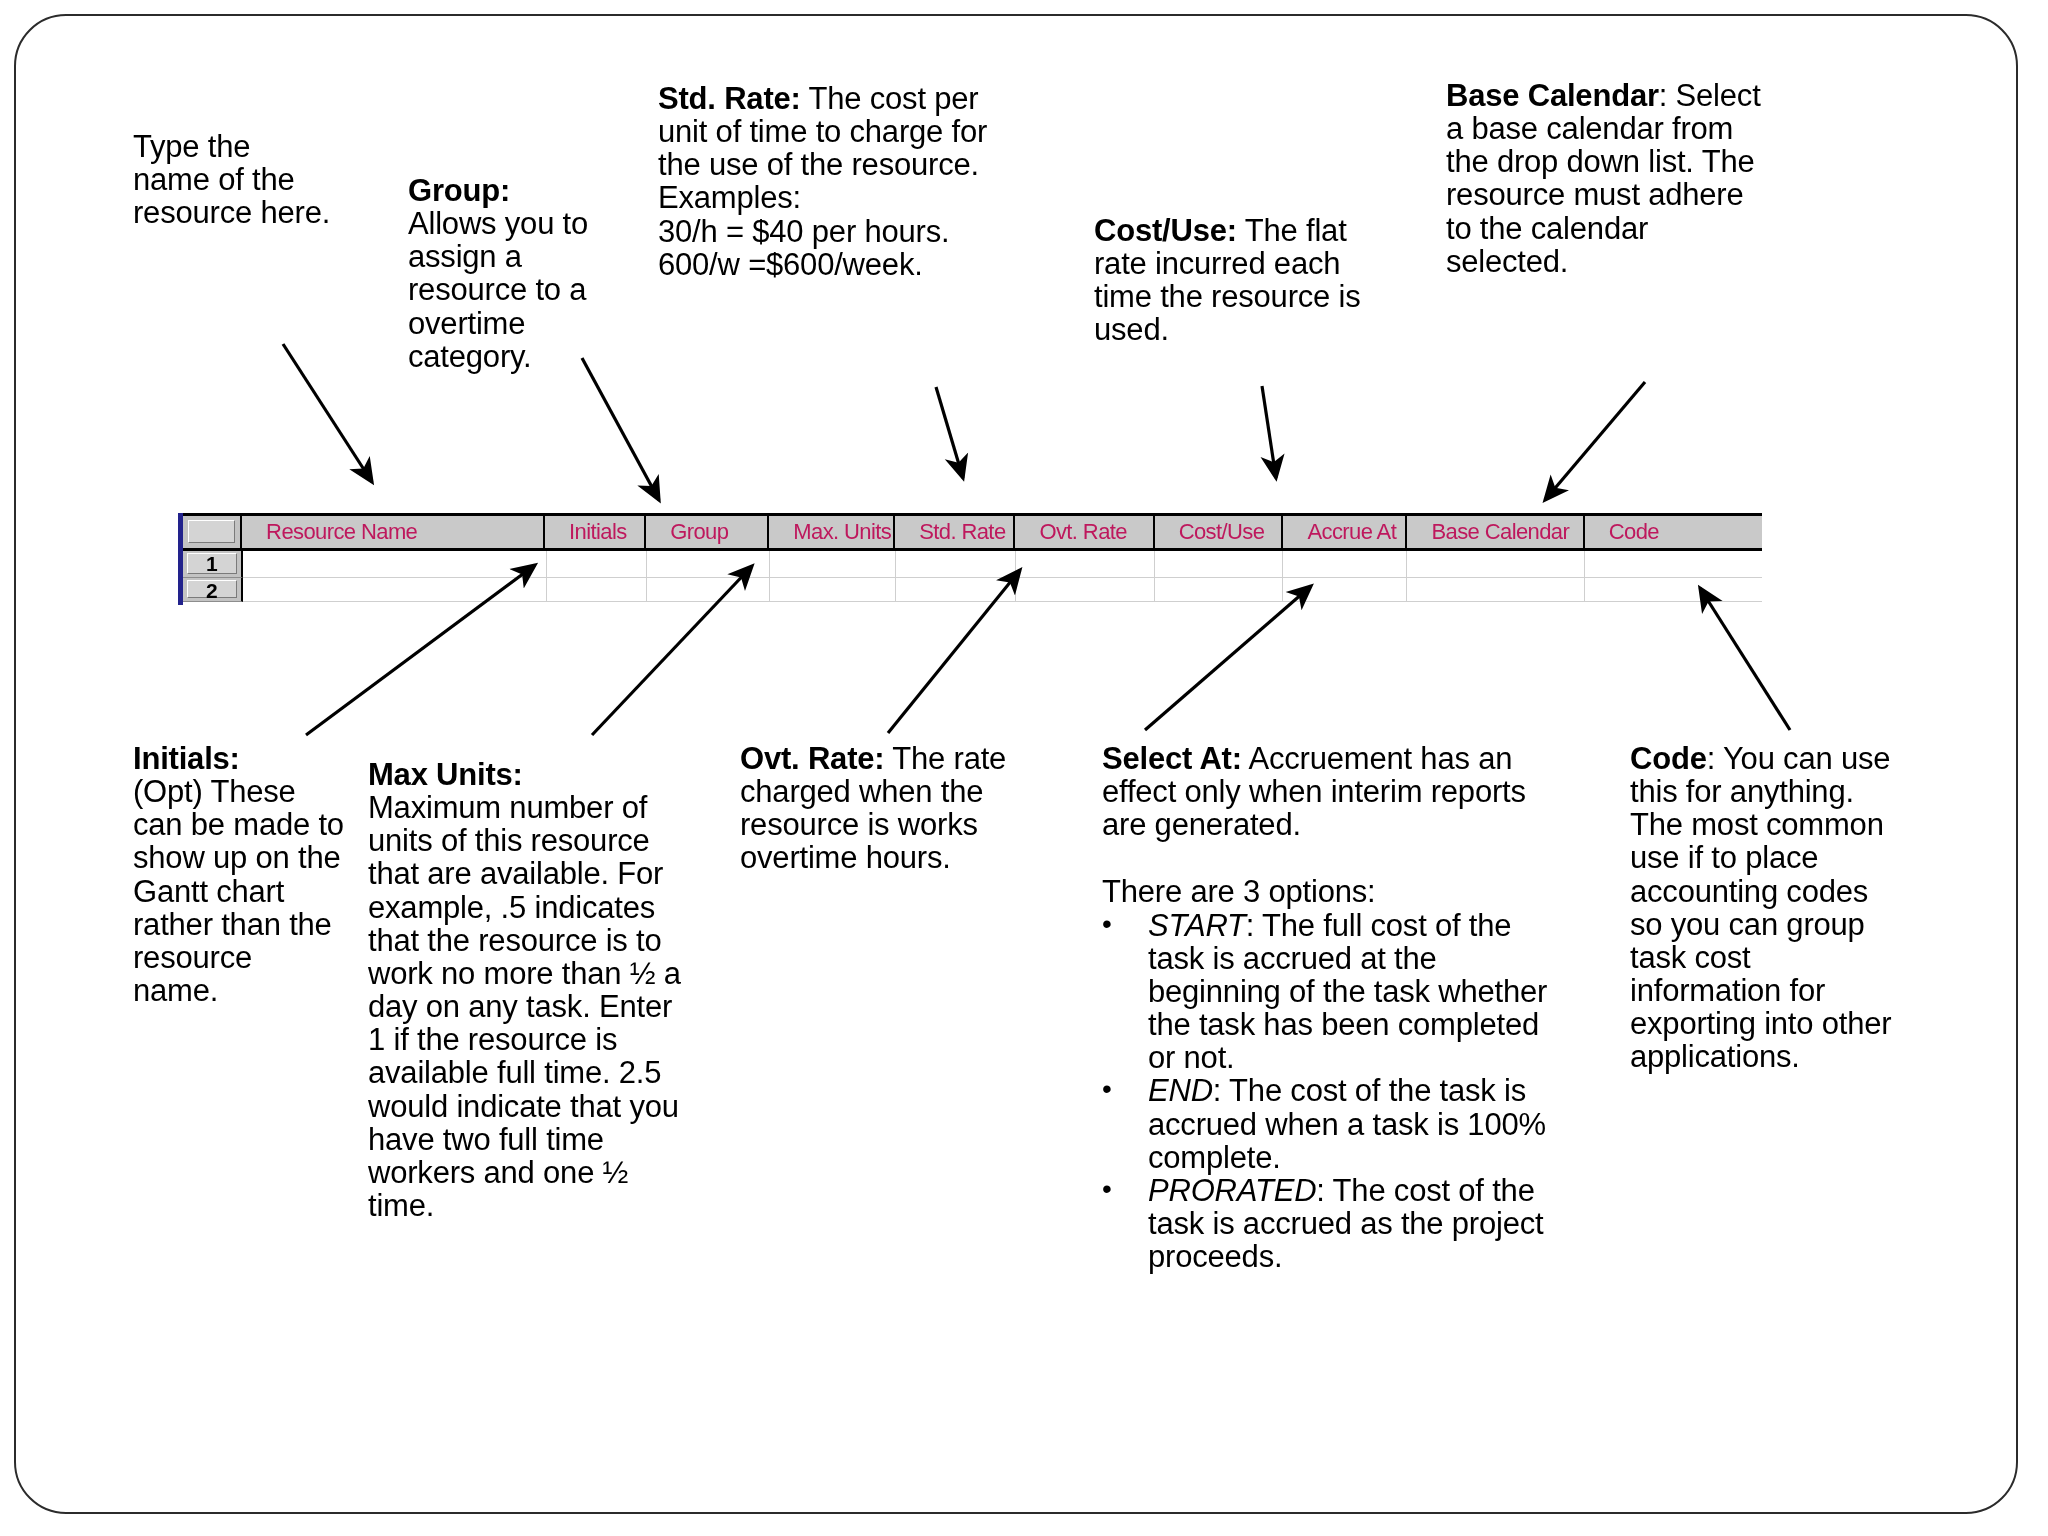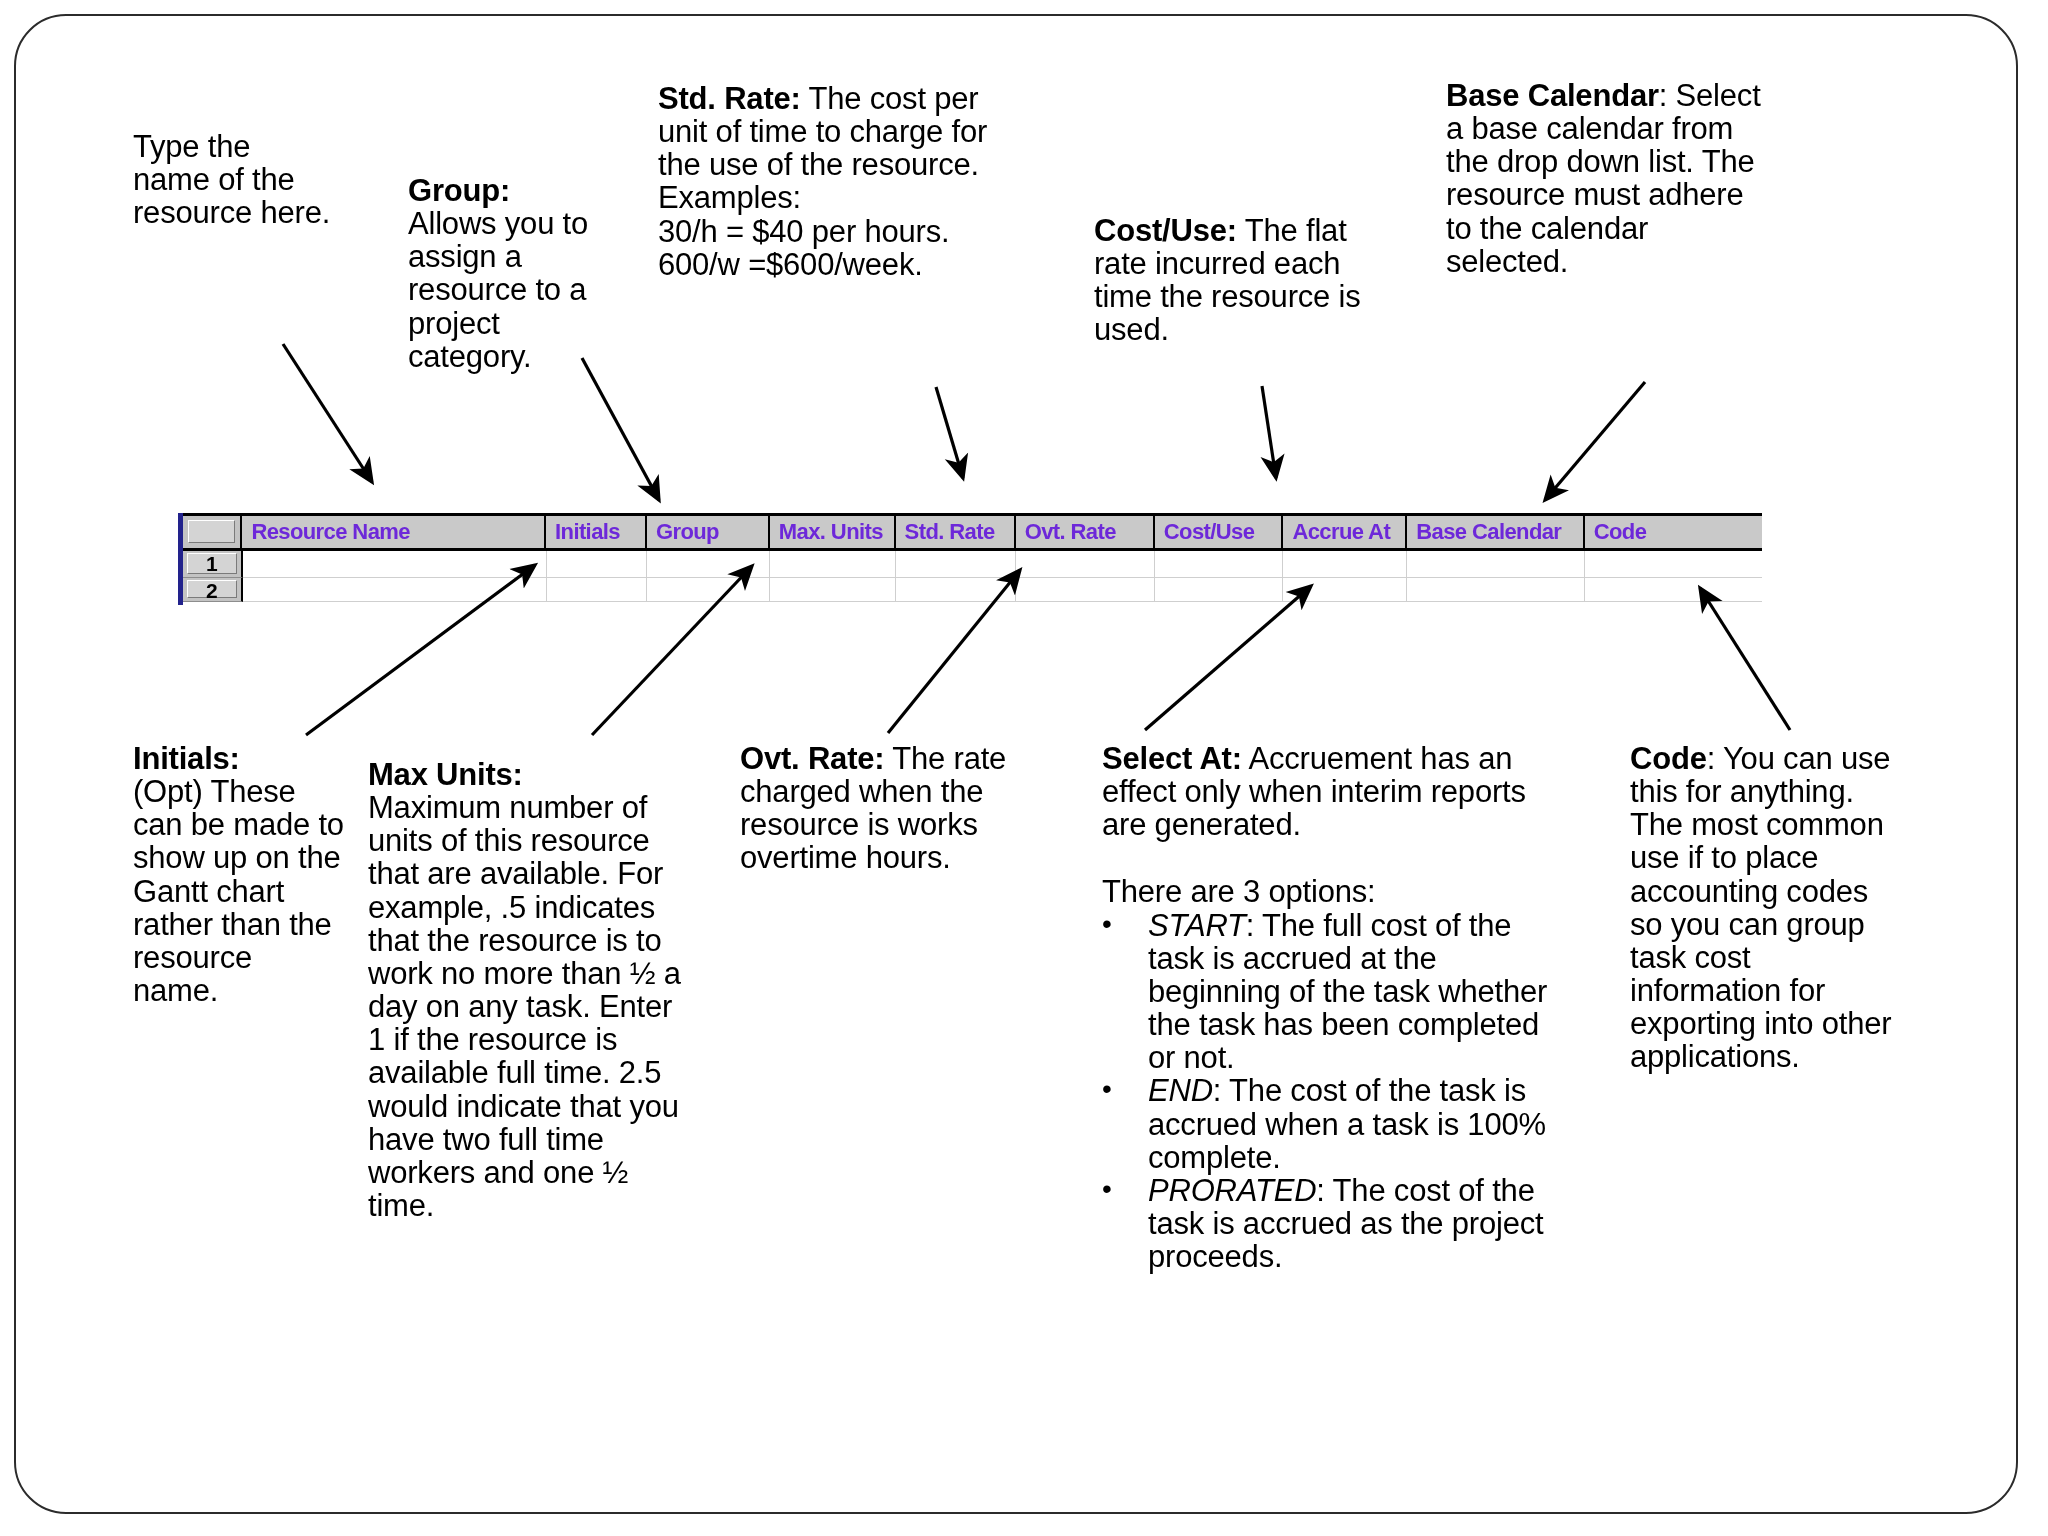--- a/index.html
+++ b/index.html
@@ -85,27 +85,27 @@
     background: #d4d4d4;
     border: 1px solid #ffffff;
     border-right-color: #7a7a7a;
     border-bottom-color: #7a7a7a;
   }
   #sheet .colh {
     background: #c9c9c9;
     border-right: 2px solid #000;
     box-sizing: border-box;
     font-size: 22px;
-    font-weight: bold;
+    font-weight: normal;
     font-family: "Liberation Sans", sans-serif;
     letter-spacing: -0.6px;
     display: flex;
     align-items: center;
-    padding-left: 9px;
-    color: #6d28d9;
+    padding-left: 24px;
+    color: #be185d;
     overflow: hidden;
     white-space: nowrap;
   }
   #sheet .colh.last { border-right: none; }
   #sheet .body-row {
     display: flex;
     height: 27px;
     box-sizing: border-box;
   }
   #sheet .body-row.r2 {
@@ -167,21 +167,21 @@
 <div id="page">
 
   <div id="frame"></div>
 
   <div class="callout" style="left:133px; top:130px; width:200px;">
     <p><span>Type the name of the resource here.</span></p>
   </div>
 
   <div class="callout" style="left:408px; top:174px; width:200px;">
     <p><span class="hd">Group:</span></p>
-    <p><span>Allows you to assign a resource to a project category.</span></p>
+    <p><span>Allows you to assign a resource to a overtime category.</span></p>
   </div>
 
   <div class="callout" style="left:658px; top:82px; width:365px;">
     <p><span class="hd">Std. Rate:</span><span> The cost per unit of time to charge for the use of the resource.</span></p>
     <p><span>Examples:</span></p>
     <p><span>30/h = $40 per hours.</span></p>
     <p><span>600/w =$600/week.</span></p>
   </div>
 
   <div class="callout" style="left:1094px; top:214px; width:290px;">

